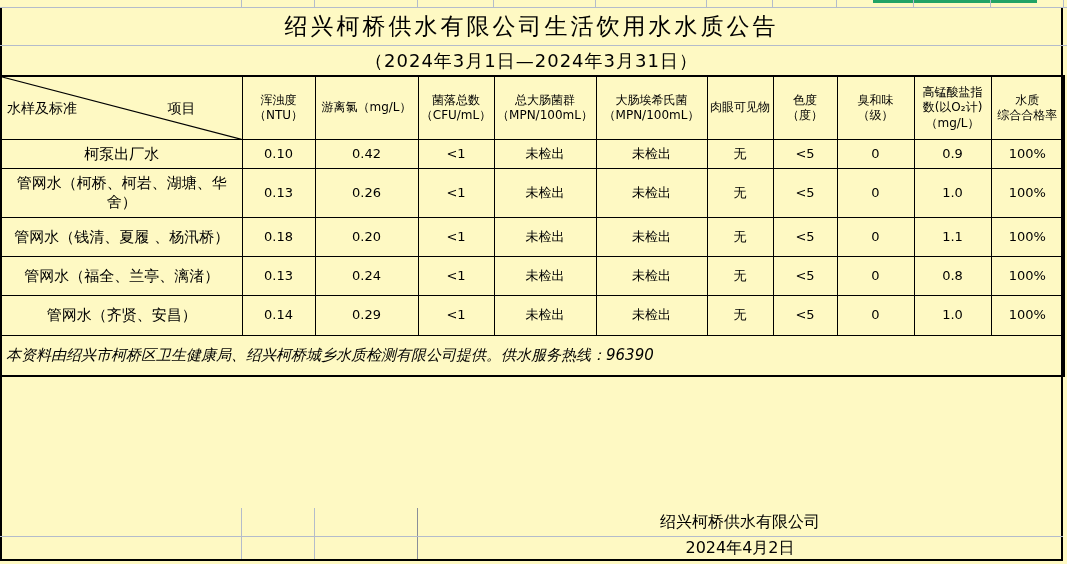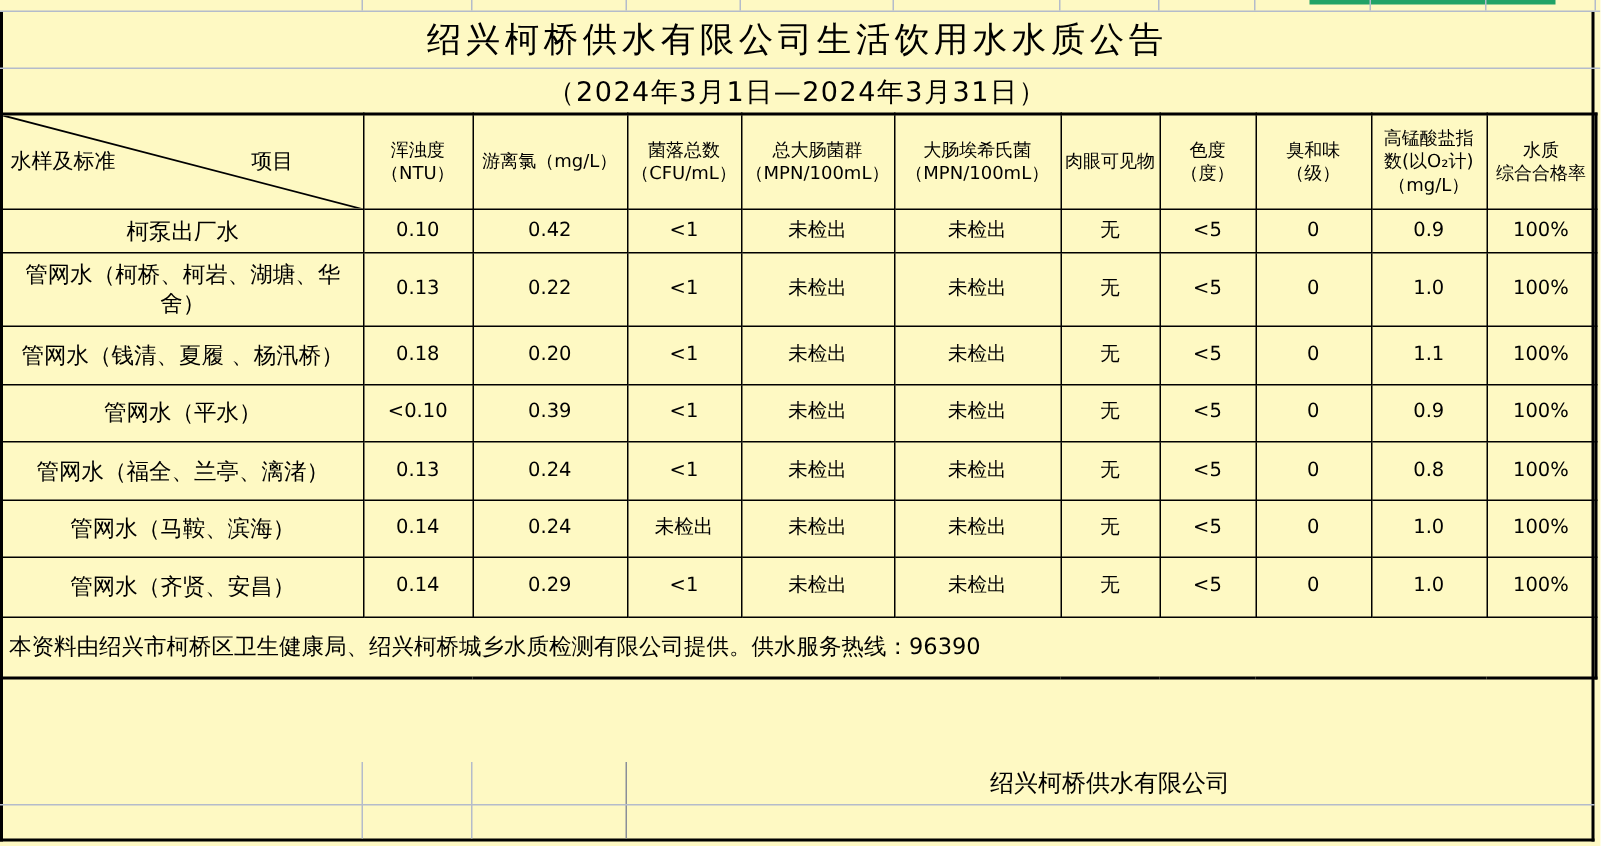--- a/index.html
+++ b/index.html
@@ -31,21 +31,21 @@
     white-space:pre-line;overflow:hidden;padding:0 2px;font-weight:normal;
     line-height:1.3;
   }
   table.main th{font-size:12px;}
   table.main td{font-size:13px;}
   table.main td.label{font-size:15px;}
   table.main td.small{font-size:12px;}
   thead tr{height:63px;}
   tr.r0{height:58px;} tr.r1{height:29px;} tr.r2{height:49px;} tr.r3{height:39px;padding-left:32px;}
   tr.r4{height:38px;} tr.r5{height:39px;} tr.r6{height:38px;} tr.r7{height:40px;}
-  tr.footrow{height:40px;}
+  tr.footrow{height:40px;font-style:italic;}
   tr.footrow td{text-align:left;font-size:15px;padding:0 4px;white-space:nowrap;}
   
   th.corner{position:relative;padding:0;}
   th.corner svg{position:absolute;left:0;top:0;width:100%;height:100%;}
   .corner-bl{position:absolute;left:5px;top:22px;font-size:14px;}
   .corner-tr{position:absolute;right:46px;top:22px;font-size:14px;}
   
   td.flagged{position:relative;}
   .flag{position:absolute;left:0;top:0;width:0;height:0;
     border-top:6px solid #1f9e5f;border-right:6px solid transparent;}
@@ -125,21 +125,21 @@
           <td>未检出</td>
           <td>无</td>
           <td>&lt;5</td>
           <td>0</td>
           <td>0.9</td>
           <td>100%</td>
         </tr>
         <tr class="r2">
           <td class="label">管网水（柯桥、柯岩、湖塘、华舍）</td>
           <td>0.13</td>
-          <td>0.22</td>
+          <td>0.26</td>
           <td>&lt;1</td>
           <td>未检出</td>
           <td>未检出</td>
           <td>无</td>
           <td>&lt;5</td>
           <td>0</td>
           <td>1.0</td>
           <td>100%</td>
         </tr>
         <tr class="r3">
@@ -148,57 +148,31 @@
           <td>0.20</td>
           <td>&lt;1</td>
           <td>未检出</td>
           <td>未检出</td>
           <td>无</td>
           <td>&lt;5</td>
           <td>0</td>
           <td>1.1</td>
           <td>100%</td>
         </tr>
-        <tr class="r4">
-          <td class="label">管网水（平水）</td>
-          <td>&lt;0.10</td>
-          <td>0.39</td>
-          <td>&lt;1</td>
-          <td>未检出</td>
-          <td>未检出</td>
-          <td>无</td>
-          <td>&lt;5</td>
-          <td>0</td>
-          <td>0.9</td>
-          <td>100%</td>
-        </tr>
         <tr class="r5">
           <td class="label">管网水（福全、兰亭、漓渚）</td>
           <td>0.13</td>
           <td>0.24</td>
           <td>&lt;1</td>
           <td>未检出</td>
           <td>未检出</td>
           <td>无</td>
           <td>&lt;5</td>
           <td>0</td>
           <td>0.8</td>
-          <td>100%</td>
-        </tr>
-        <tr class="r6">
-          <td class="label">管网水（马鞍、滨海）</td>
-          <td>0.14</td>
-          <td>0.24</td>
-          <td>未检出</td>
-          <td>未检出</td>
-          <td>未检出</td>
-          <td>无</td>
-          <td>&lt;5</td>
-          <td>0</td>
-          <td>1.0</td>
           <td>100%</td>
         </tr>
         <tr class="r7">
           <td class="label">管网水（齐贤、安昌）</td>
           <td>0.14</td>
           <td>0.29</td>
           <td>&lt;1</td>
           <td>未检出</td>
           <td>未检出</td>
           <td>无</td>
@@ -213,20 +187,21 @@
         <td colspan="11">本资料由绍兴市柯桥区卫生健康局、绍兴柯桥城乡水质检测有限公司提供。供水服务热线：96390</td>
       </tr>
     </tbody>
   </table>
 
   <div class="gl v" style="left:241px;top:508px;height:51px;"></div>
   <div class="gl v" style="left:314px;top:508px;height:51px;"></div>
   <div class="gl v dark" style="left:417px;top:508px;height:51px;"></div>
   <div class="gl h" style="left:0;top:536px;width:1063px;"></div>
   <div class="sigcell company">绍兴柯桥供水有限公司</div>
+  <div class="sigcell date">2024年4月2日</div>
 
 <div class="gl v" style="left: 241px; top: 0px; height: 7px;"></div>
     <div class="gl v" style="left: 314px; top: 0px; height: 7px;"></div>
     <div class="gl v" style="left: 417px; top: 0px; height: 7px;"></div>
     <div class="gl v" style="left: 493px; top: 0px; height: 7px;"></div>
     <div class="gl v" style="left: 595px; top: 0px; height: 7px;"></div>
     <div class="gl v" style="left: 706px; top: 0px; height: 7px;"></div>
     <div class="gl v" style="left: 772px; top: 0px; height: 7px;"></div>
     <div class="gl v" style="left: 836px; top: 0px; height: 7px;"></div>
     <div class="gl v" style="left: 913px; top: 0px; height: 7px;"></div>

